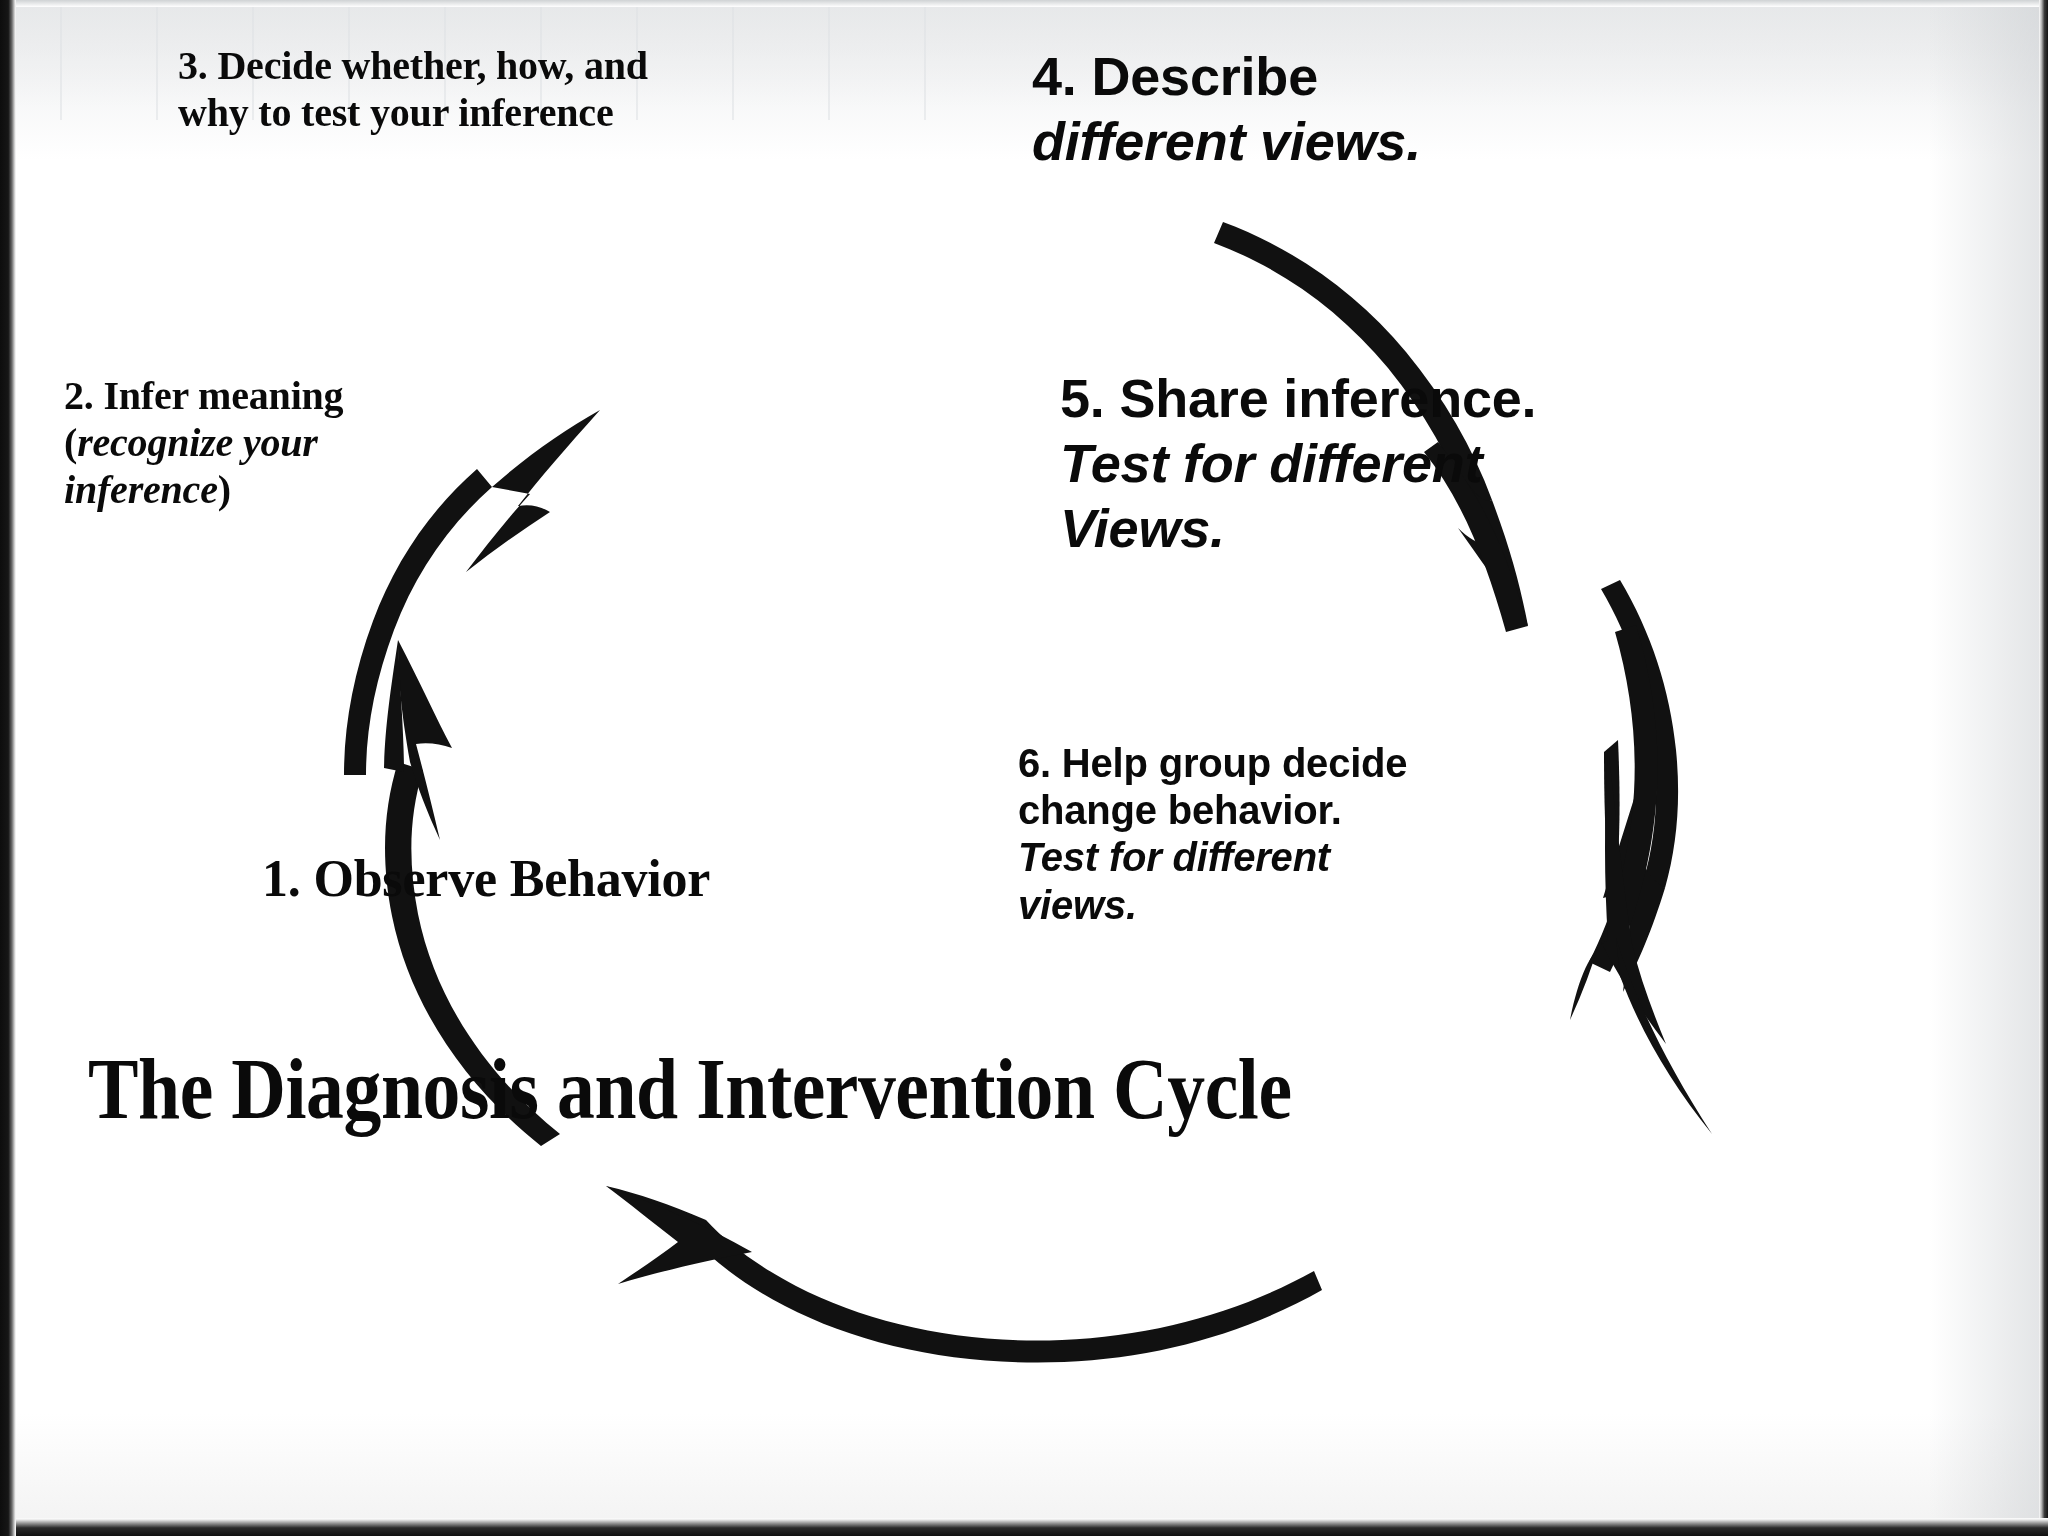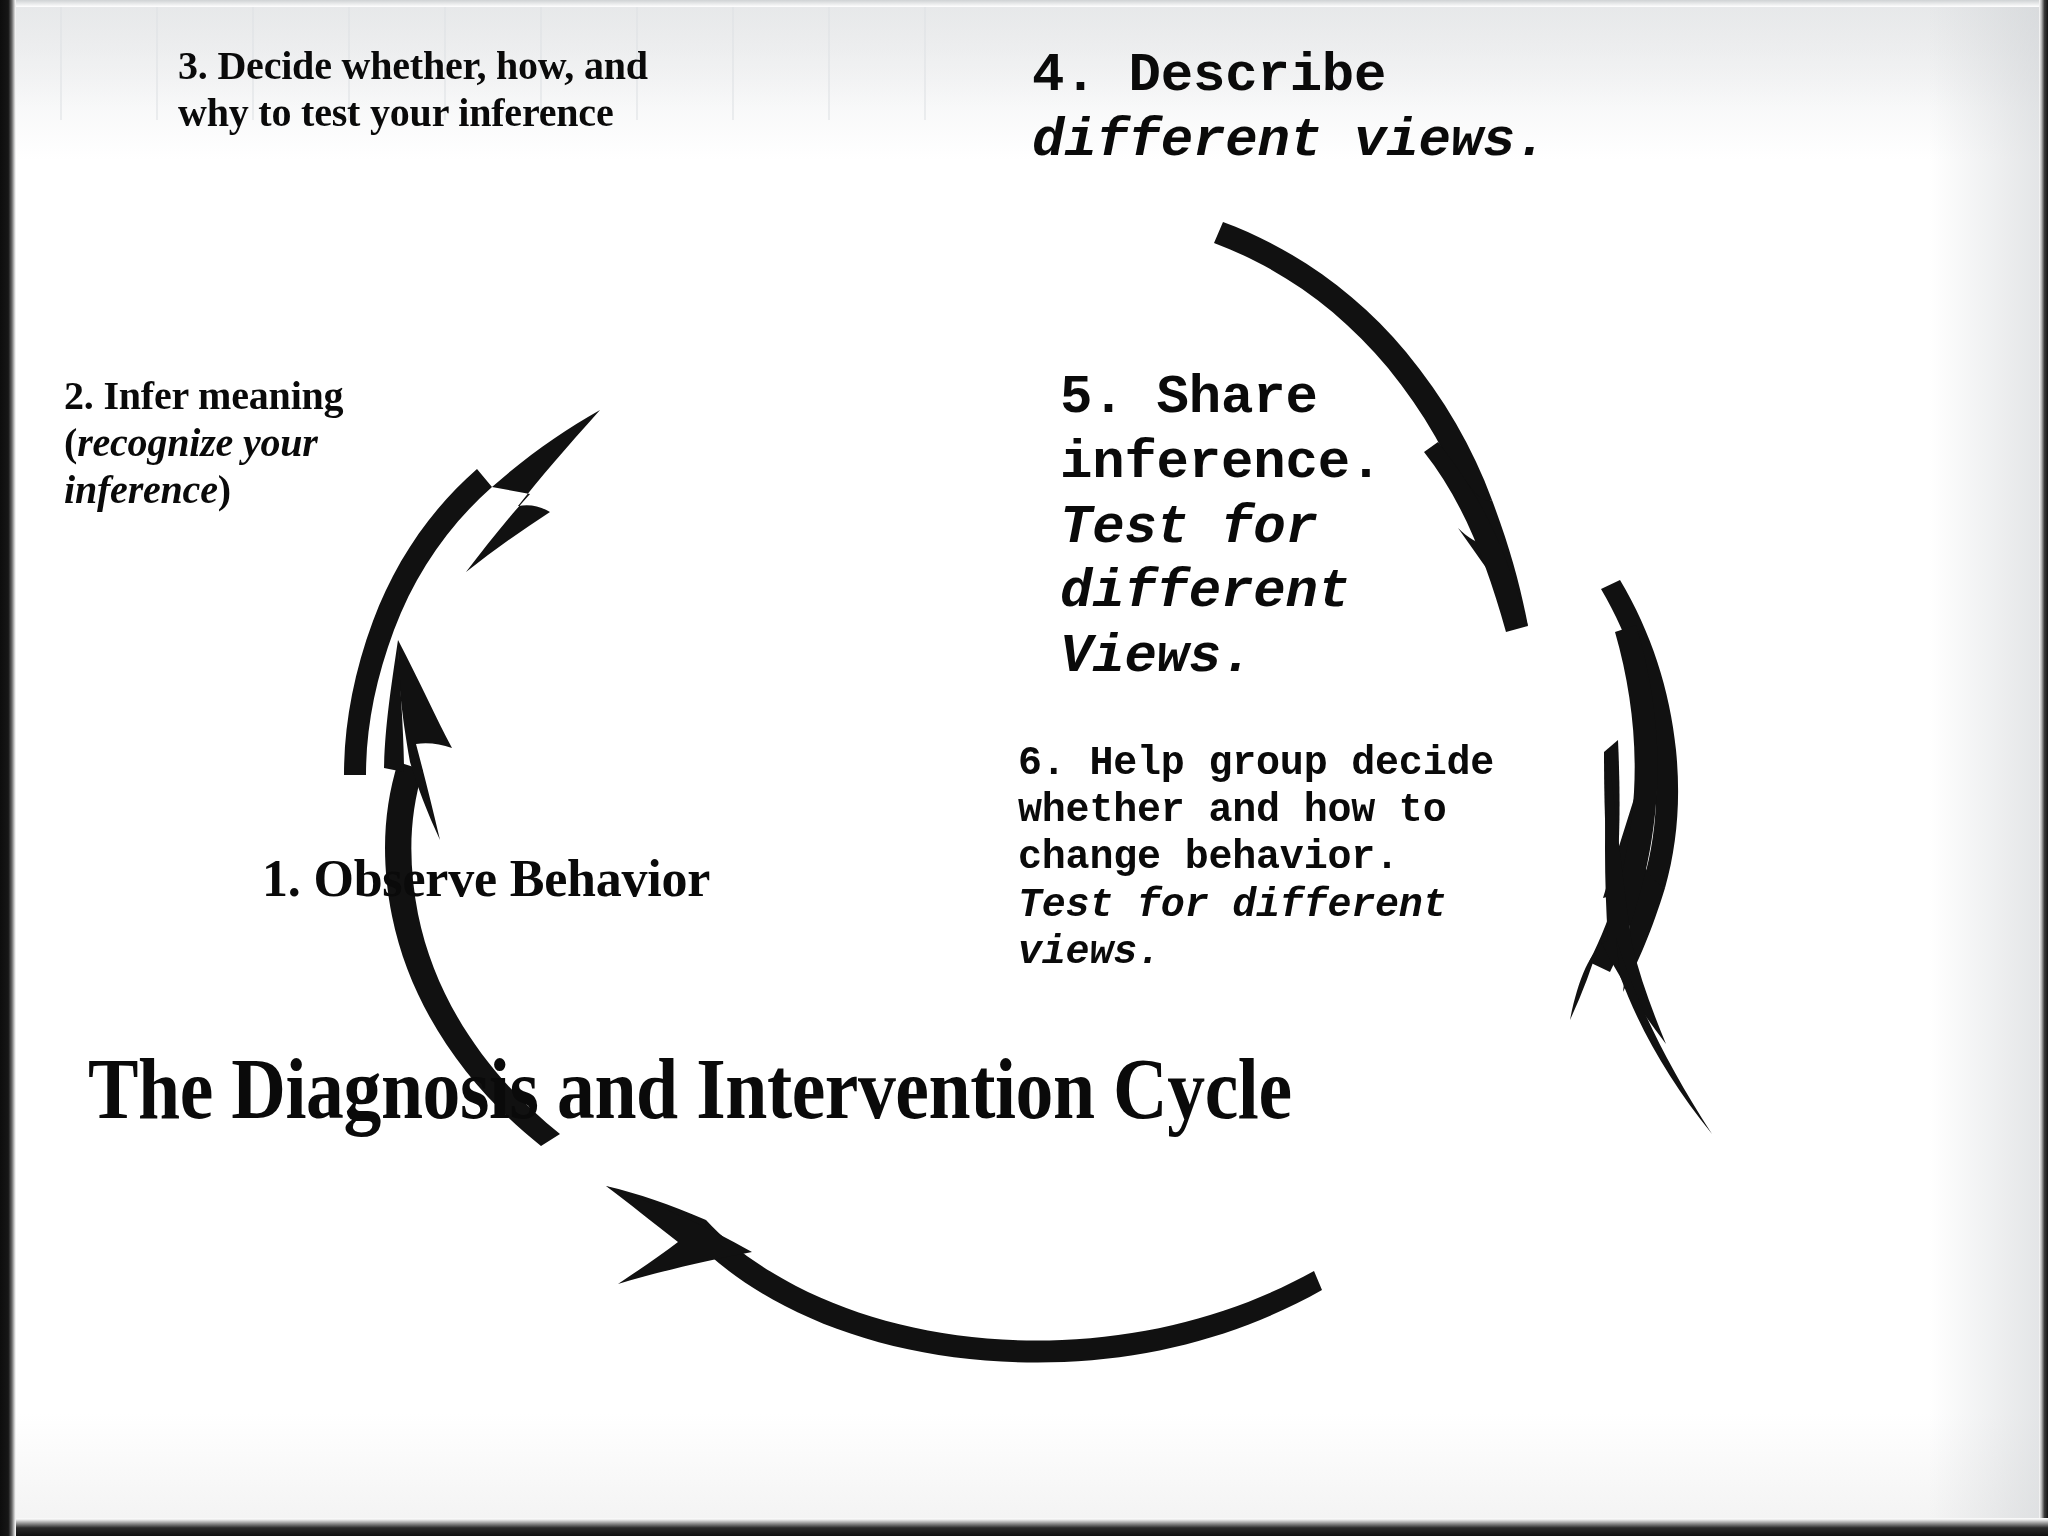--- a/index.html
+++ b/index.html
@@ -84,21 +84,21 @@
   }
   .label .it { font-style: italic; }
 
   
   .wide {
     font-family: "Liberation Serif", "DejaVu Serif", serif;
     font-stretch: condensed;
   }
   
   .cond {
-    font-family: Liberation Mono, monospace;
+    font-family: Liberation Sans, sans-serif;
     transform-origin: left top;
   }
 
   #lbl3 {
     left: 178px; top: 42px;
     width: 700px;
     font-size: 40px;
     line-height: 1.18;
   }
   #lbl2 {
@@ -287,21 +287,20 @@
   </div>
 
   <div class="label cond" id="lbl5">
     <div><span>5. Share inference.</span></div>
     <div><span class="it">Test for different</span></div>
     <div><span class="it">Views.</span></div>
   </div>
 
   <div class="label cond" id="lbl6">
     <div><span>6. Help group decide</span></div>
-    <div><span>whether and how to</span></div>
     <div><span>change behavior.</span></div>
     <div><span class="it">Test for different</span></div>
     <div><span class="it">views.</span></div>
   </div>
 
   <div class="label wide" id="lbl1">
     <div>1.  Observe Behavior</div>
   </div>
 
   <div id="title">

